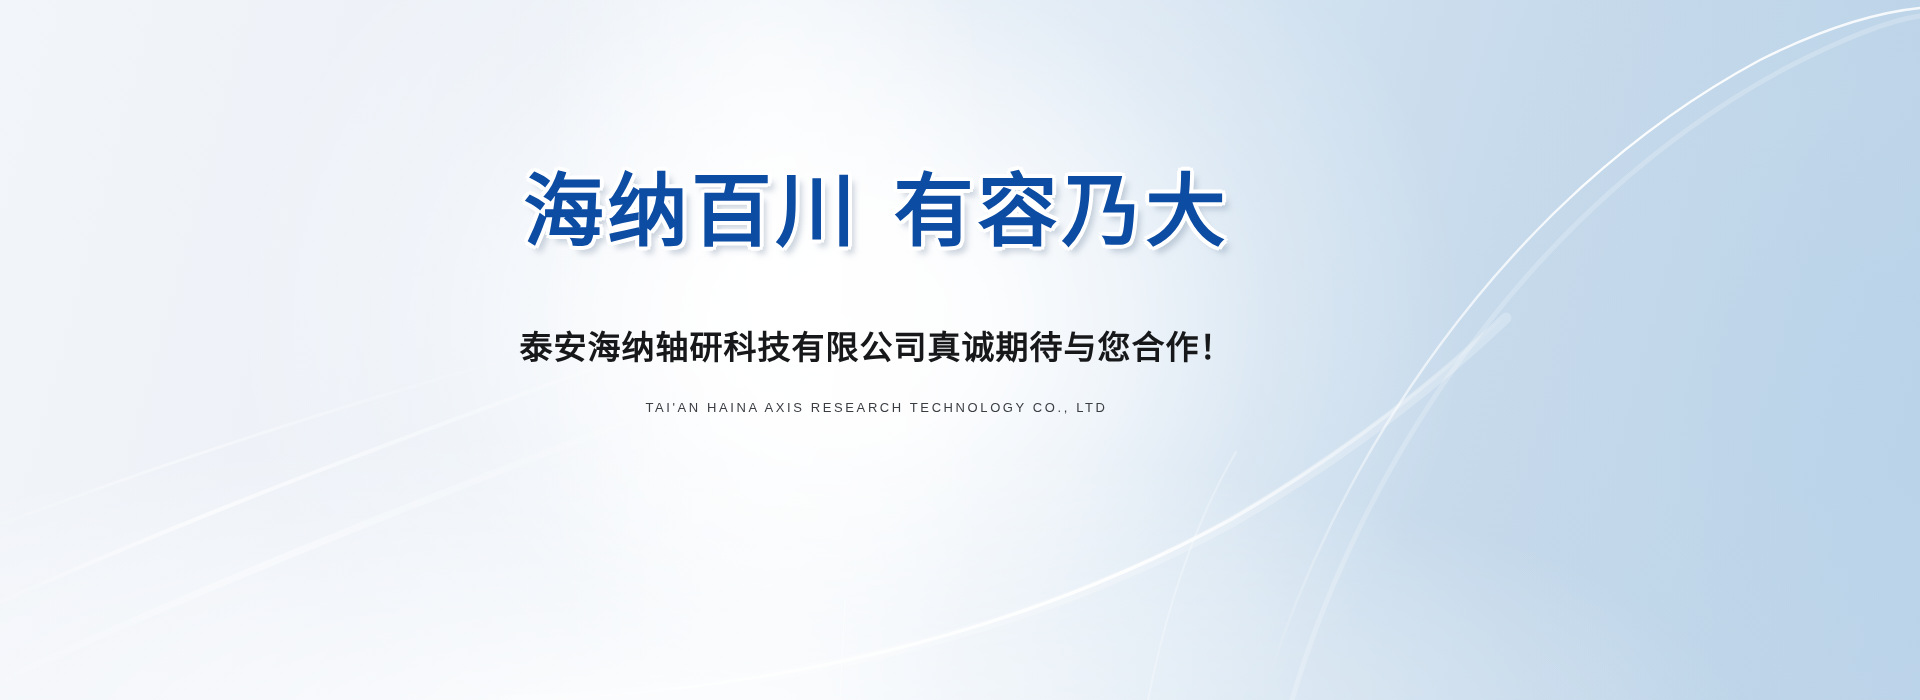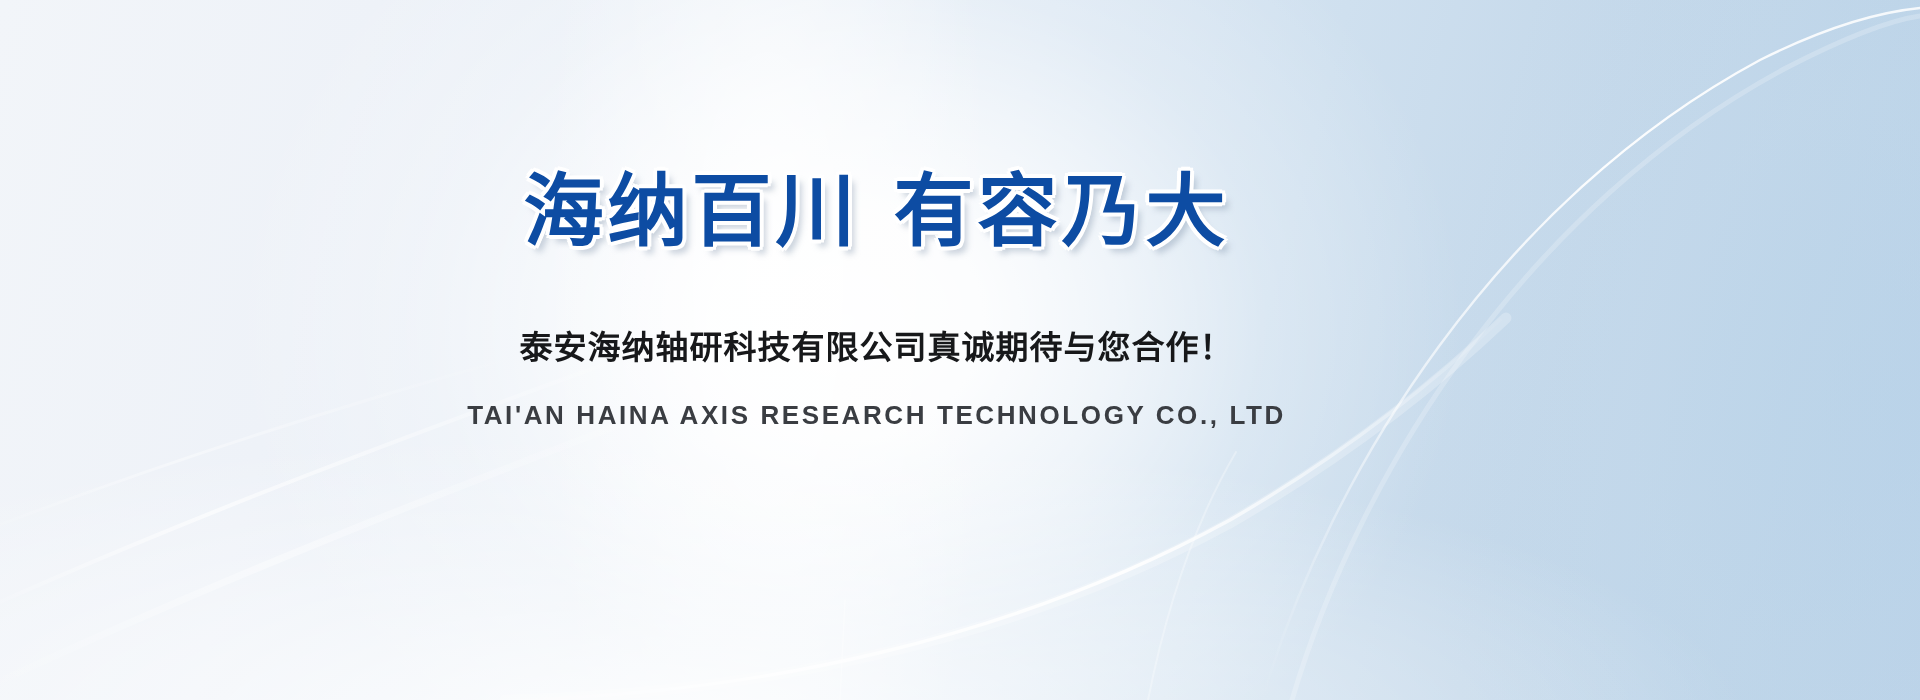--- a/index.html
+++ b/index.html
@@ -134,23 +134,23 @@
     font-weight: 600;
     letter-spacing: 1px;
     color: #17181a;
     white-space: nowrap;
   }
 
   .subtitle-en {
     margin: 4px;
     padding: 0;
     margin-top: 16px;
-    font-size: 26px;
+    font-size: 13px;
     line-height: 1.2;
-    font-weight: 700;
+    font-weight: 400;
     letter-spacing: 2.6px;
     color: #3a3d42;
     white-space: nowrap;
   }
 </style>
 </head>
 <body>
 
 <div class="banner">
 

